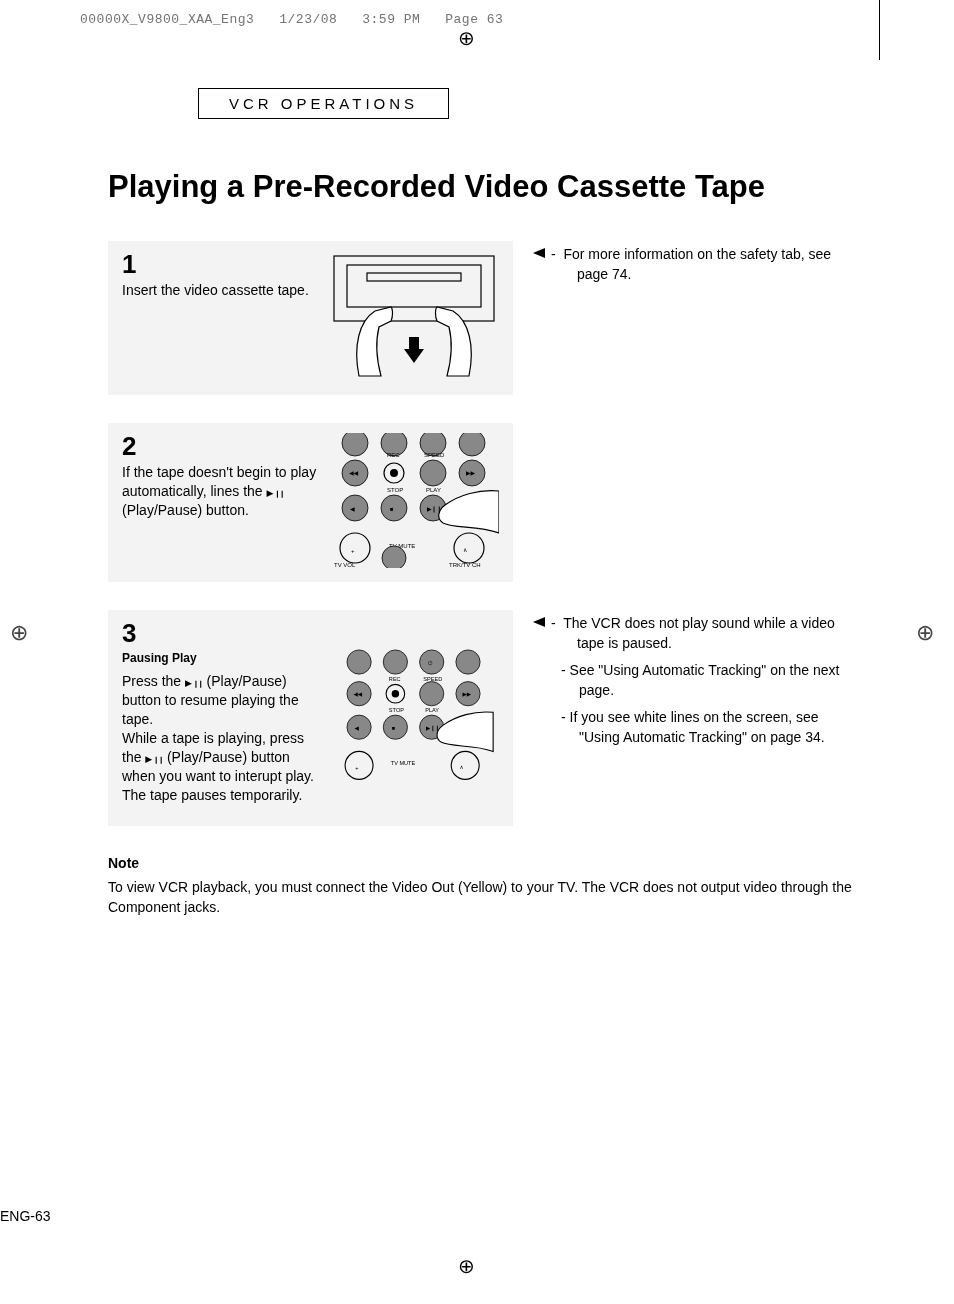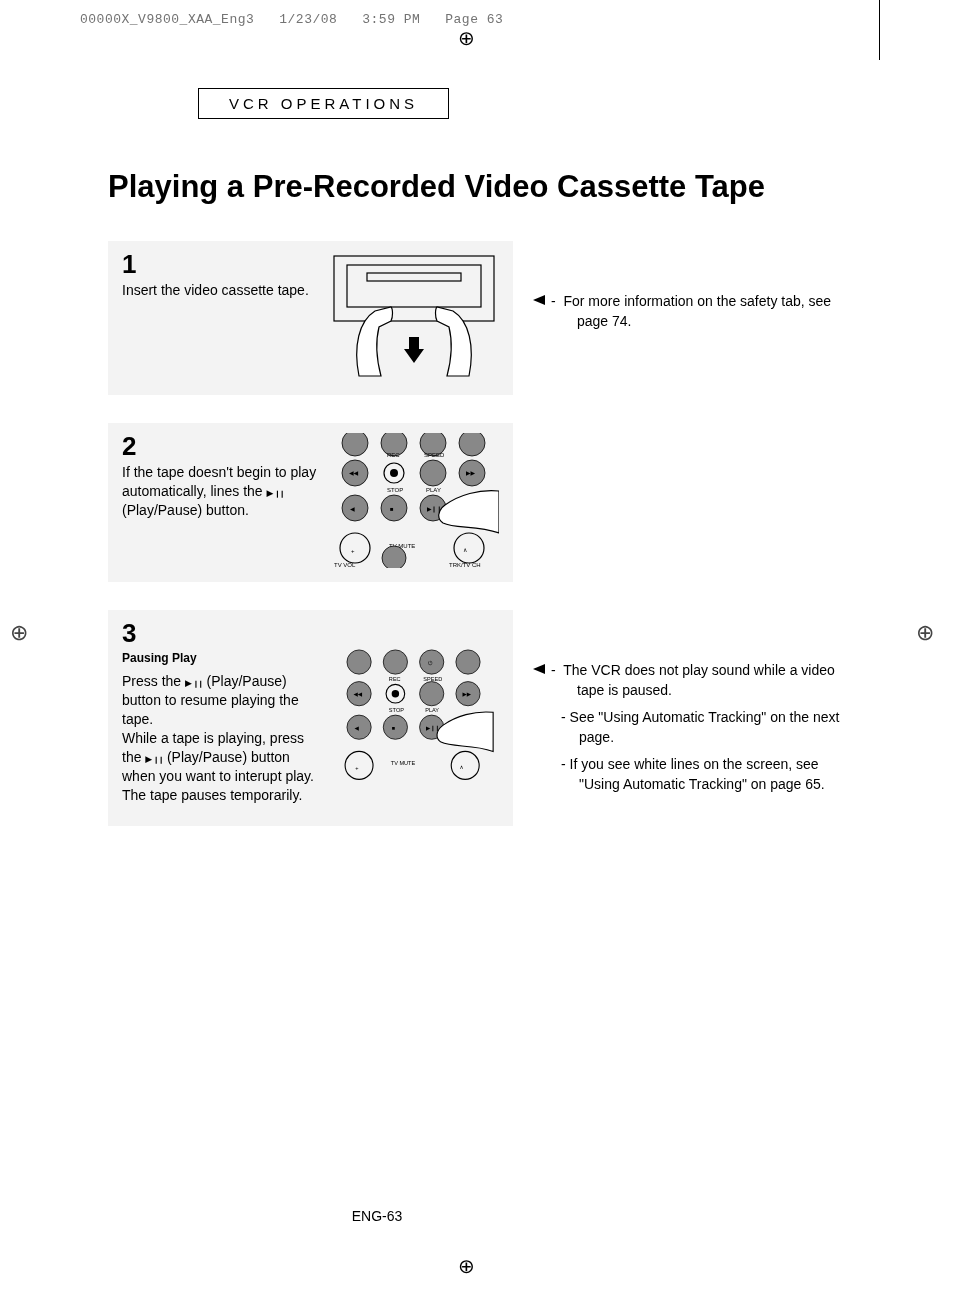--- a/index.html
+++ b/index.html
@@ -129,21 +129,20 @@
     padding-left: 18px;
     margin-bottom: 8px;
   }
   .side-notes li::before {
     content: "- ";
   }
   .side-notes .first-line {
     text-indent: -44px;
     padding-left: 44px;
     margin-bottom: 8px;
-    margin-top: 47px;
   }
   .pp-icon {
     display: inline-block;
     font-size: 11px;
     vertical-align: 0;
   }
   .pp-icon::before { content: "▶"; font-size: 9px; }
   .pp-icon::after  { content: "❙❙"; font-size: 7px; margin-left: 1px; letter-spacing: -1px; }
   .note-block {
     font-size: 14px;
@@ -152,21 +151,20 @@
   }
   .note-block .note-head {
     font-weight: bold;
     margin-bottom: 4px;
   }
   .page-num {
     position: absolute;
     bottom: 80px;
     left: 0;
     width: 754px;
-    text-align: center;
     font-size: 14px;
   }
   .side-crop {
     position: absolute;
     top: 620px;
     width: 28px;
     height: 28px;
     font-size: 22px;
     color: #444;
   }
@@ -325,22 +323,26 @@
         </svg>
       </div>
     </div>
     <div class="side-notes">
       <div class="first-line">
         <span class="arrow"></span>-&nbsp;
         <span>The VCR does not play sound while a video tape is paused.</span>
       </div>
       <ul>
         <li>See "Using Automatic Tracking" on the next page.</li>
-        <li>If you see white lines on the screen, see "Using Automatic Tracking" on page 65.</li>
+        <li>If you see white lines on the screen, see "Using Automatic Tracking" on page 34.</li>
       </ul>
     </div>
   </div>
 
+  <div class="note-block">
+    <div class="note-head">Note</div>
+    <div>To view VCR playback, you must connect the Video Out (Yellow) to your TV. The VCR does not output video through the Component jacks.</div>
+  </div>
 
 </div>
 
 <div class="page-num">ENG-63</div>
 <div class="reg-mark-bottom">⊕</div>
 
 </body></html>

